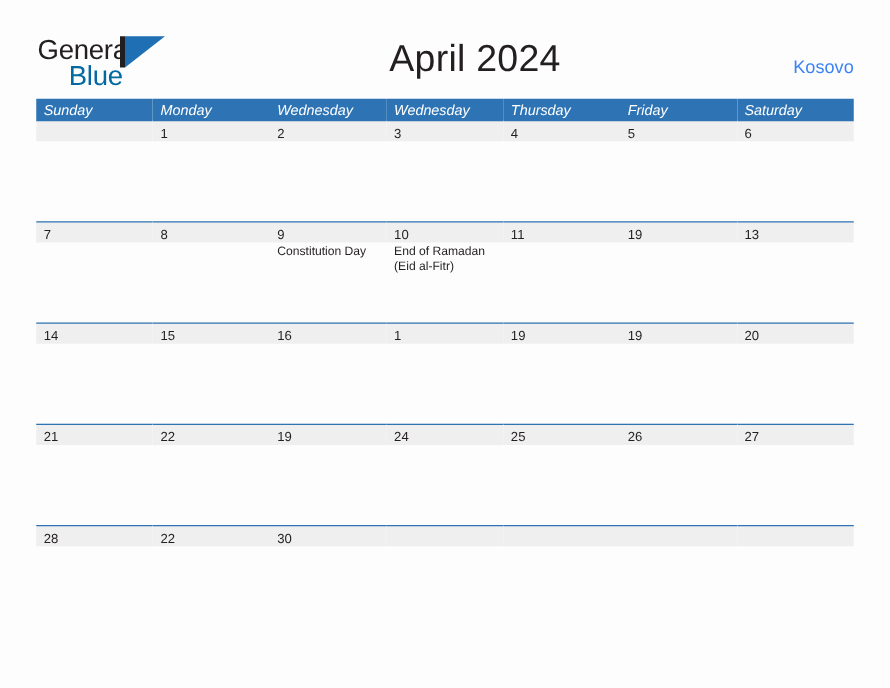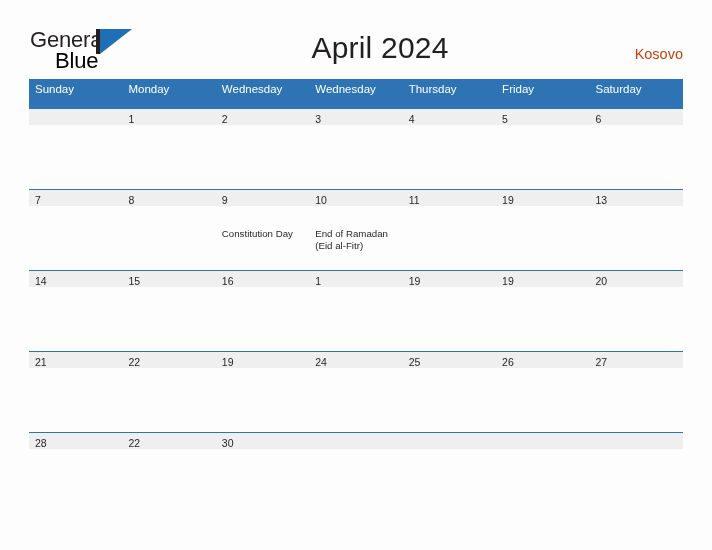--- a/index.html
+++ b/index.html
@@ -37,21 +37,21 @@
     letter-spacing: -0.2px;
     color: #231F20;
     font-family: "Liberation Sans", sans-serif;
   }
   .logo-blue {
     position: absolute;
     left: 25px;
     top: 21px;
     font-size: 22px;
     letter-spacing: -0.2px;
-    color: #000000;
+    color: #0369a1;
     font-family: "Liberation Sans", sans-serif;
   }
   .logo-bar {
     position: absolute;
     left: 66px;
     top: 2px;
     width: 4px;
     height: 25px;
     background: #231F20;
   }
@@ -78,21 +78,21 @@
     margin: 0;
     letter-spacing: 0.2px;
     padding-left: 48px;
   }
 
   .cal-region {
     position: absolute;
     right: 29px;
     top: 46px;
     font-size: 14.5px;
-    color: #c2410c;
+    color: #3b82f6;
   }
 
   
   .cal-wrap {
     position: absolute;
     left: 29px;
     top: 79px;
     width: 654px;
   }
 
@@ -101,23 +101,24 @@
     border-collapse: collapse;
     table-layout: fixed;
   }
 
   .cal-table th {
     background: #2E74B5;
     color: #FFFFFF;
     font-size: 11.5px;
     font-weight: normal;
     text-align: left;
-    padding: 4px 0 13px 6px;
+    padding: 4px 0 1px 6px;
     height: 10px;
     line-height: 12px;
+    font-style: italic;
   }
 
   .cal-table td {
     vertical-align: top;
     padding: 0;
     width: 93.43px;
   }
 
   .daycell {
     position: relative;
@@ -135,21 +136,20 @@
     box-sizing: border-box;
     background: #EFEFEF;
     border-top: 1.5px solid #2E74B5;
   }
   .daynum.blank {
     color: transparent;
   }
 
   .events {
     padding: 2px 6px 0 6px;
-    margin-top: 20px;
   }
   .event {
     font-size: 9.7px;
     line-height: 11.5px;
     color: #231F20;
     margin: 0 0 1px 0;
     white-space: pre-line;
   }
 
   

